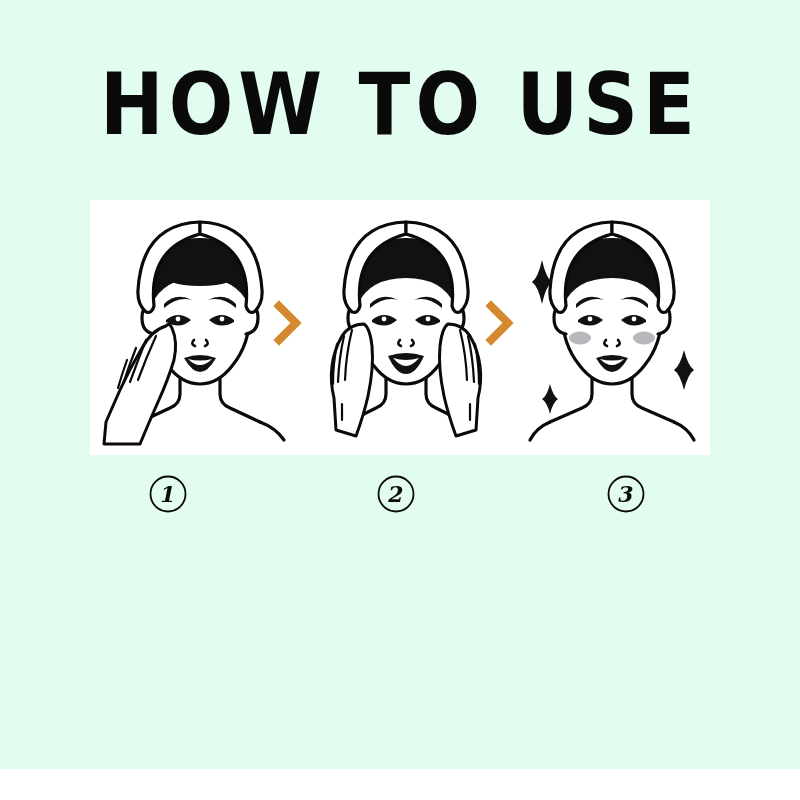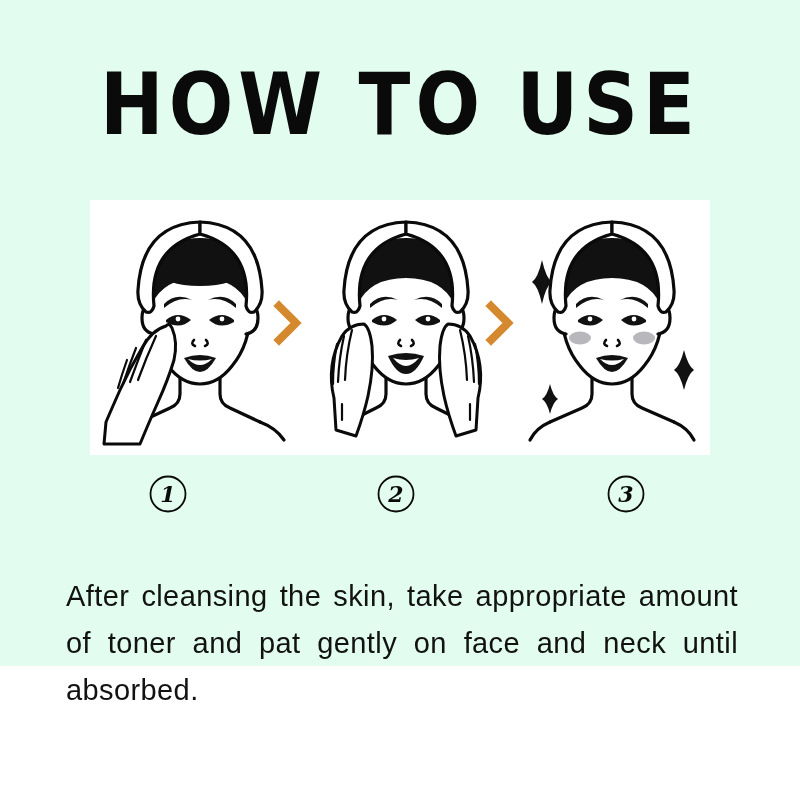--- a/index.html
+++ b/index.html
@@ -9,21 +9,21 @@
   }
   body {
     width: 800px;
     height: 800px;
     overflow: hidden;
     font-family: "Liberation Sans", sans-serif;
   }
   #poster {
     position: relative;
     width: 800px;
-    height: 666px;
+    height: 769px;
     background: #e2fdf0;
     box-sizing: border-box;
   }
   
   #title {
     position: absolute;
     left: 0;
     top: 62px;
     width: 800px;
     text-align: center;
@@ -281,15 +281,14 @@
       <text class="num-text" x="20" y="28" text-anchor="middle">2</text>
     </svg>
   </div>
   <div class="step-number" id="num-3">
     <svg viewBox="0 0 40 40" xmlns="http://www.w3.org/2000/svg">
       <circle cx="20" cy="20" r="17.5" fill="none" stroke="#0a0a0a" stroke-width="1.8"></circle>
       <text class="num-text" x="20" y="28" text-anchor="middle">3</text>
     </svg>
   </div>
 
-  <div id="body-copy">After cleansing the skin, take appropriate amount of toner and pat gently on face and neck until absorbed.</div>
 
 </div>
 
 </body></html>

